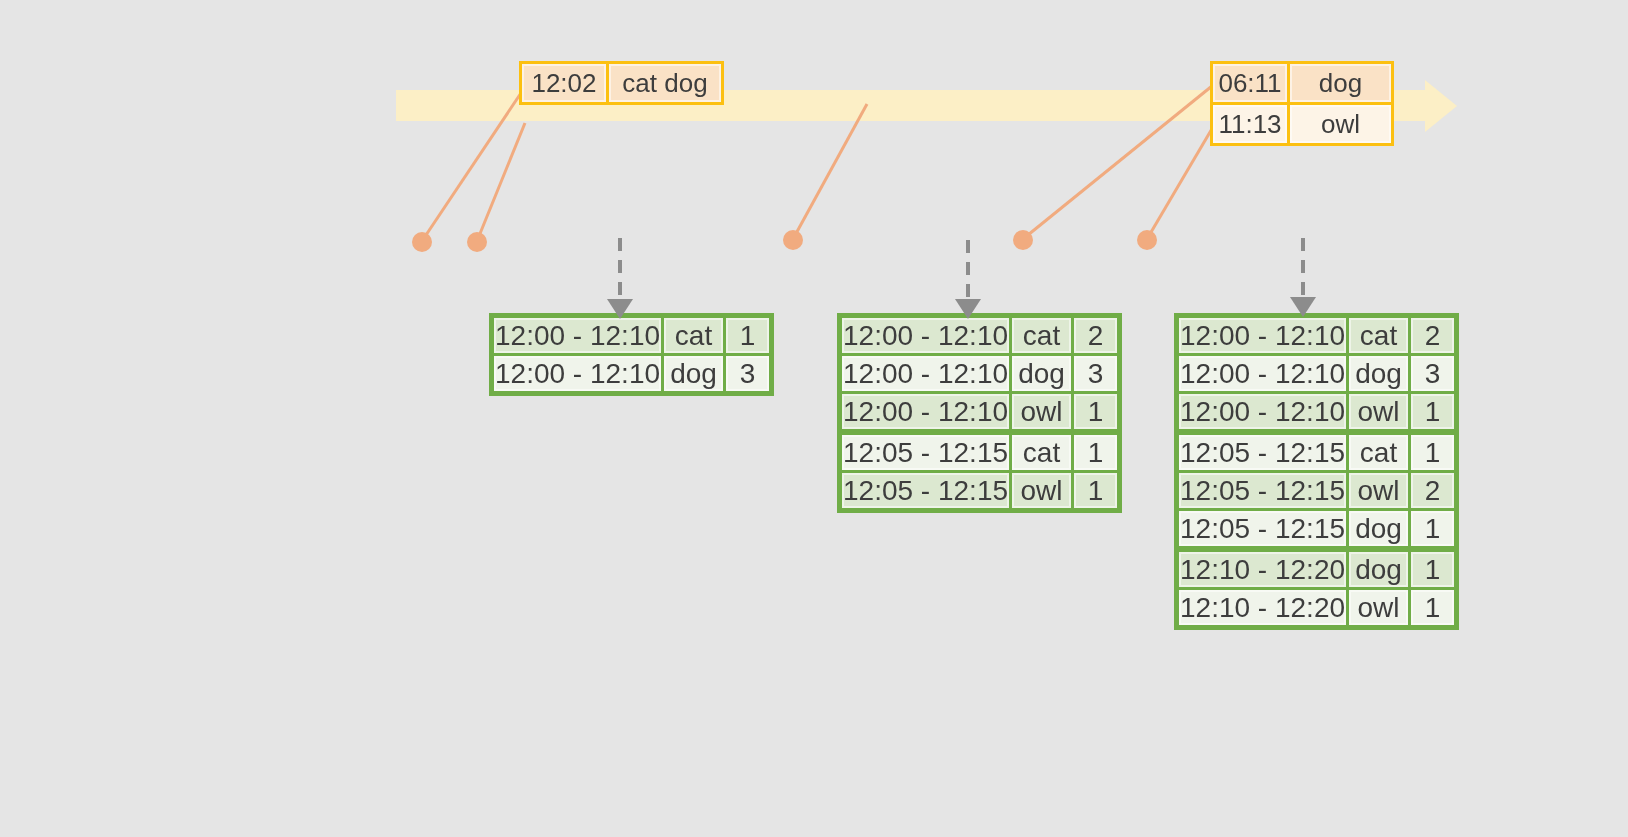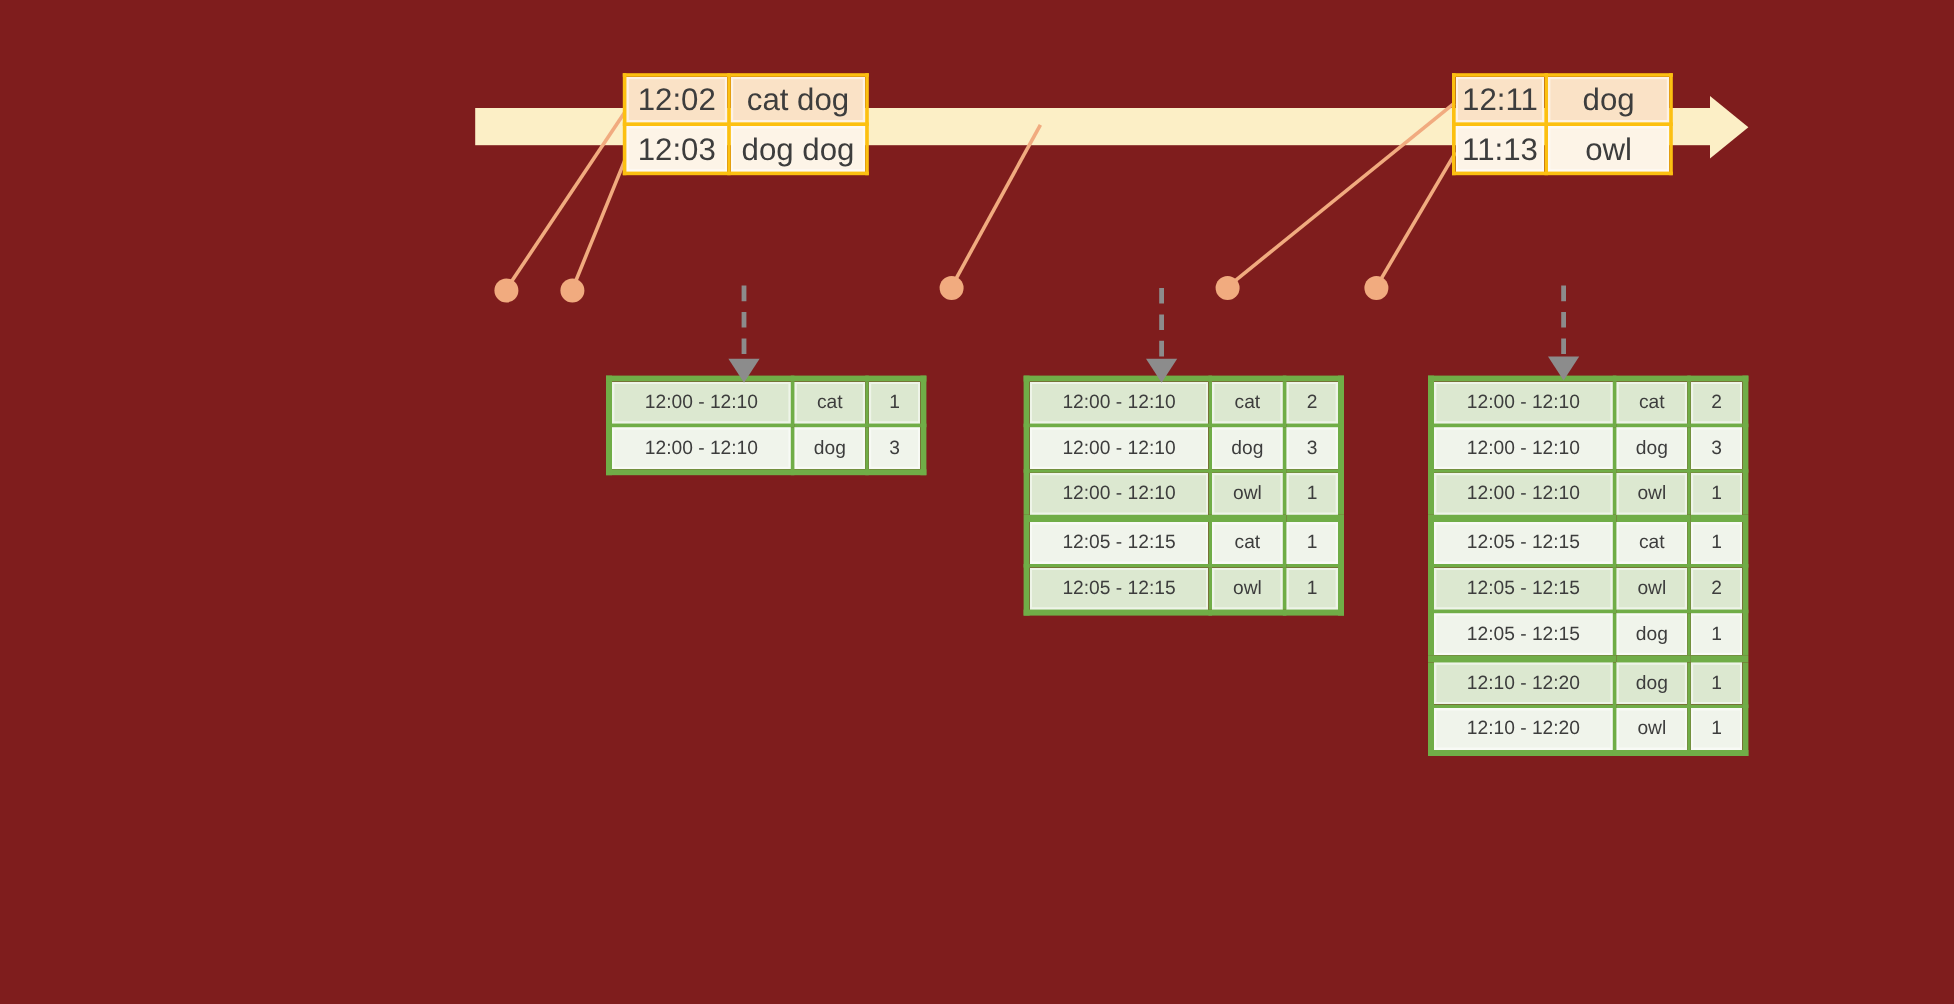--- a/index.html
+++ b/index.html
@@ -1,35 +1,35 @@
 <!DOCTYPE html>
 <html><head>
 <meta charset="utf-8">
 <style>
   html,body{margin:0;padding:0;background:#000;}
-  .canvas{position:relative;width:1628px;height:837px;background:#7f1d1d;overflow:hidden;
+  .canvas{position:relative;width:1628px;height:837px;background:#e5e5e5;overflow:hidden;
           font-family:"Liberation Sans",sans-serif;color:#3D3D3D;}
   .layer{position:absolute;left:0;top:0;pointer-events:none;}
   .base{z-index:1;}
   .top{z-index:3;}
 
   table{border-collapse:collapse;position:absolute;z-index:2;table-layout:fixed;}
   td{text-align:center;vertical-align:middle;overflow:hidden;white-space:nowrap;}
 
   
   .etable{border:3px solid #FCC011;font-size:26px;}
   .etable td{border:3px solid #FCC011;height:36px;
              box-shadow:inset 0 0 0 2px rgba(255,255,255,0.55);}
   .etable tr:nth-child(odd) td{background:#FAE2C6;}
   .etable tr:nth-child(even) td{background:#FDF4E7;}
   .et12 .c-time{width:82px;} .et12 .c-words{width:110px;}
   .et3  .c-time{width:72px;} .et3  .c-words{width:99px;}
 
   
-  .rtable{border:5px solid #70AD47;font-size:16px;margin-left:16px;}
+  .rtable{border:5px solid #70AD47;font-size:28px;}
   .rtable td{border:3px solid #70AD47;height:33px;
              box-shadow:inset 0 0 0 2px rgba(255,255,255,0.5);}
   .rtable tr:nth-child(odd) td{background:#DCE8D0;}
   .rtable tr:nth-child(even) td{background:#F0F4EB;}
   .rtable .c-window{width:147px;} .rtable .c-word{width:57px;} .rtable .c-count{width:41px;}
   .rtable tr.group-start td{border-top-width:6px;}
 </style>
 </head>
 <body>
 
@@ -55,32 +55,28 @@
       <circle cx="1147" cy="240" r="10" fill="#F1AB7F"></circle>
     </g>
   </svg>
 
   <table class="etable et12" style="left:519px;top:61px;">
     <tbody>
         <tr>
       <td class="c-time">12:02</td>
       <td class="c-words">cat dog</td>
     </tr>
-    <tr>
-      <td class="c-time">12:03</td>
-      <td class="c-words">dog dog</td>
-    </tr>
   </tbody>
     </table>
 
 
   <table class="etable et3" style="left:1210px;top:61px;">
     <tbody>
         <tr>
-      <td class="c-time">12:11</td>
+      <td class="c-time">06:11</td>
       <td class="c-words">dog</td>
     </tr>
     <tr>
       <td class="c-time">11:13</td>
       <td class="c-words">owl</td>
     </tr>
   </tbody>
     </table>
 
   <table class="rtable" style="left:489px;top:313px;">

